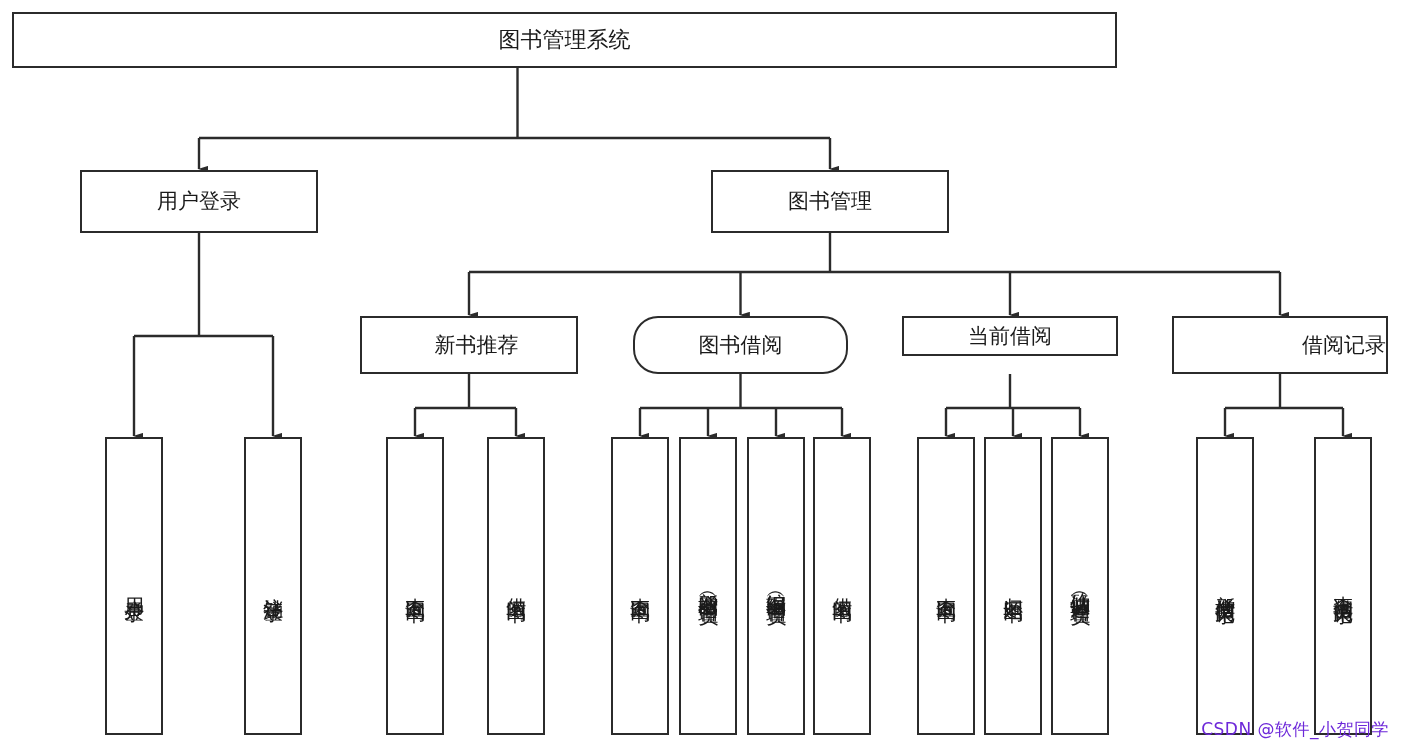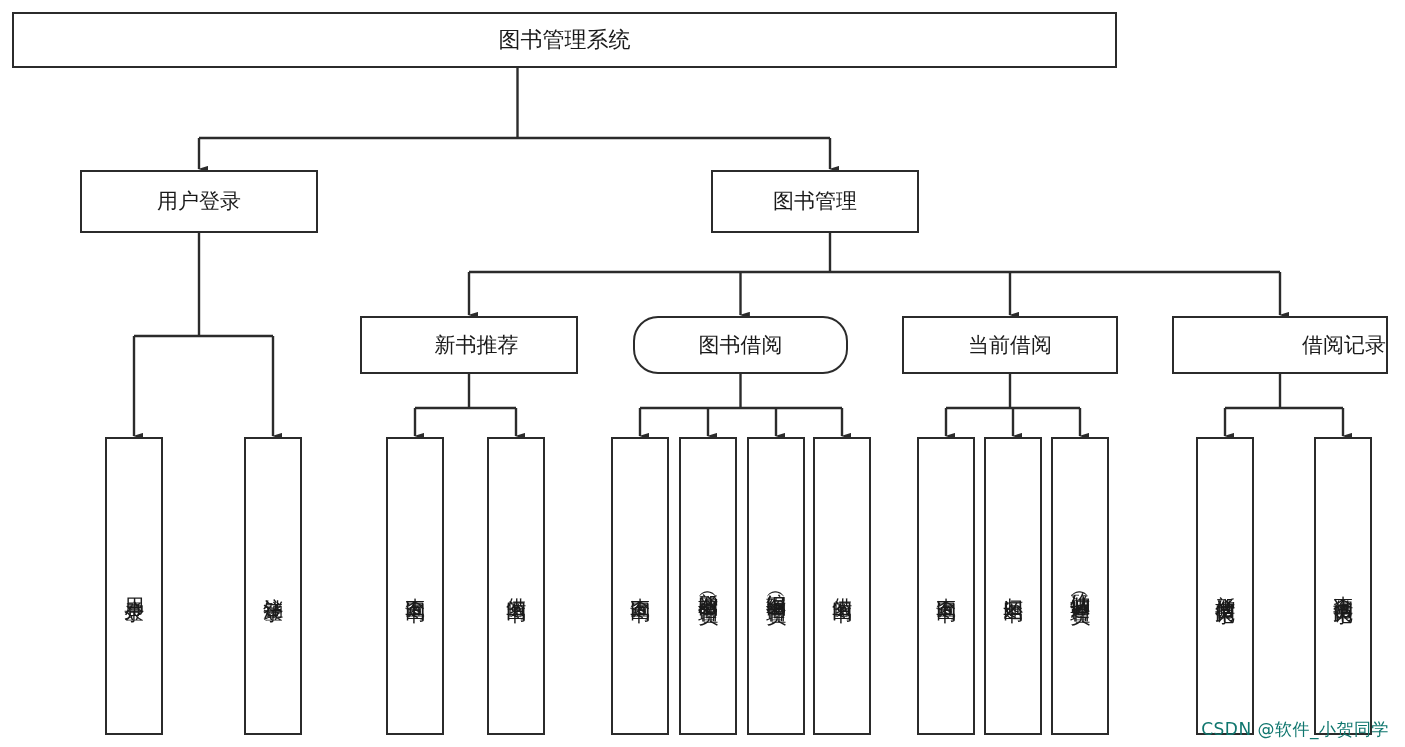--- a/index.html
+++ b/index.html
@@ -51,21 +51,21 @@
     max-height: 100%;
   }
   .node.root .node-label {
     font-size: 22px;
   }
   #watermark {
     position: absolute;
     right: 16px;
     bottom: 6px;
     font-size: 17px;
-    color: #0f766e;
+    color: #6d28d9;
     white-space: nowrap;
     letter-spacing: 0.5px;
   }
 </style>
 </head>
 <body>
 
 <div id="canvas">
   <svg id="wires" viewBox="0 0 1405 747" preserveAspectRatio="none" aria-hidden="true">
       <defs>
@@ -107,30 +107,30 @@
       <line x1="1225" y1="408" x2="1225" y2="436" stroke="#2b2b2b" stroke-width="2.4" marker-end="url(#arrow)"></line>
       <line x1="1343" y1="408" x2="1343" y2="436" stroke="#2b2b2b" stroke-width="2.4" marker-end="url(#arrow)"></line>
     </svg>
   <div id="nodes">
       <div class="node horizontal root" style="left: 12px; top: 12px; width: 1105px; height: 56px; border-color: rgb(43, 43, 43); background: rgb(255, 255, 255);">
         <span class="node-label" style="color: rgb(26, 26, 26);">图书管理系统</span>
       </div>
       <div class="node horizontal" style="left: 80px; top: 170px; width: 238px; height: 63px; border-color: rgb(43, 43, 43); background: rgb(255, 255, 255);">
         <span class="node-label" style="color: rgb(26, 26, 26);">用户登录</span>
       </div>
-      <div class="node horizontal" style="left: 711px; top: 170px; width: 208px; height: 63px; border-color: rgb(43, 43, 43); background: rgb(255, 255, 255);">
+      <div class="node horizontal" style="left: 711px; top: 170px; width: 238px; height: 63px; border-color: rgb(43, 43, 43); background: rgb(255, 255, 255);">
         <span class="node-label" style="color: rgb(26, 26, 26);">图书管理</span>
       </div>
       <div class="node horizontal" style="left: 360px; top: 316px; width: 218px; height: 58px; border-color: rgb(43, 43, 43); background: rgb(255, 255, 255); padding-left: 15px;">
         <span class="node-label" style="color: rgb(26, 26, 26);">新书推荐</span>
       </div>
       <div class="node horizontal" style="left: 633px; top: 316px; width: 215px; height: 58px; border-color: rgb(43, 43, 43); background: rgb(255, 255, 255); border-radius: 25px;">
         <span class="node-label" style="color: rgb(26, 26, 26);">图书借阅</span>
       </div>
-      <div class="node horizontal" style="left: 902px; top: 316px; width: 216px; height: 58px; border-color: rgb(43, 43, 43); background: rgb(255, 255, 255);">
+      <div class="node horizontal" style="left: 902px; top: 316px; width: 216px; height: 40px; border-color: rgb(43, 43, 43); background: rgb(255, 255, 255);">
         <span class="node-label" style="color: rgb(26, 26, 26);">当前借阅</span>
       </div>
       <div class="node horizontal" style="left: 1172px; top: 316px; width: 216px; height: 58px; border-color: rgb(43, 43, 43); background: rgb(255, 255, 255); justify-content: flex-end;">
         <span class="node-label" style="color: rgb(26, 26, 26);">借阅记录</span>
       </div>
       <div class="node vertical" style="left: 105px; top: 437px; width: 58px; height: 298px; border-color: rgb(43, 43, 43); background: rgb(255, 255, 255);">
         <span class="node-label" style="color: rgb(26, 26, 26);">用户登录</span>
       </div>
       <div class="node vertical" style="left: 244px; top: 437px; width: 58px; height: 298px; border-color: rgb(43, 43, 43); background: rgb(255, 255, 255);">
         <span class="node-label" style="color: rgb(26, 26, 26);">注销登录</span>

